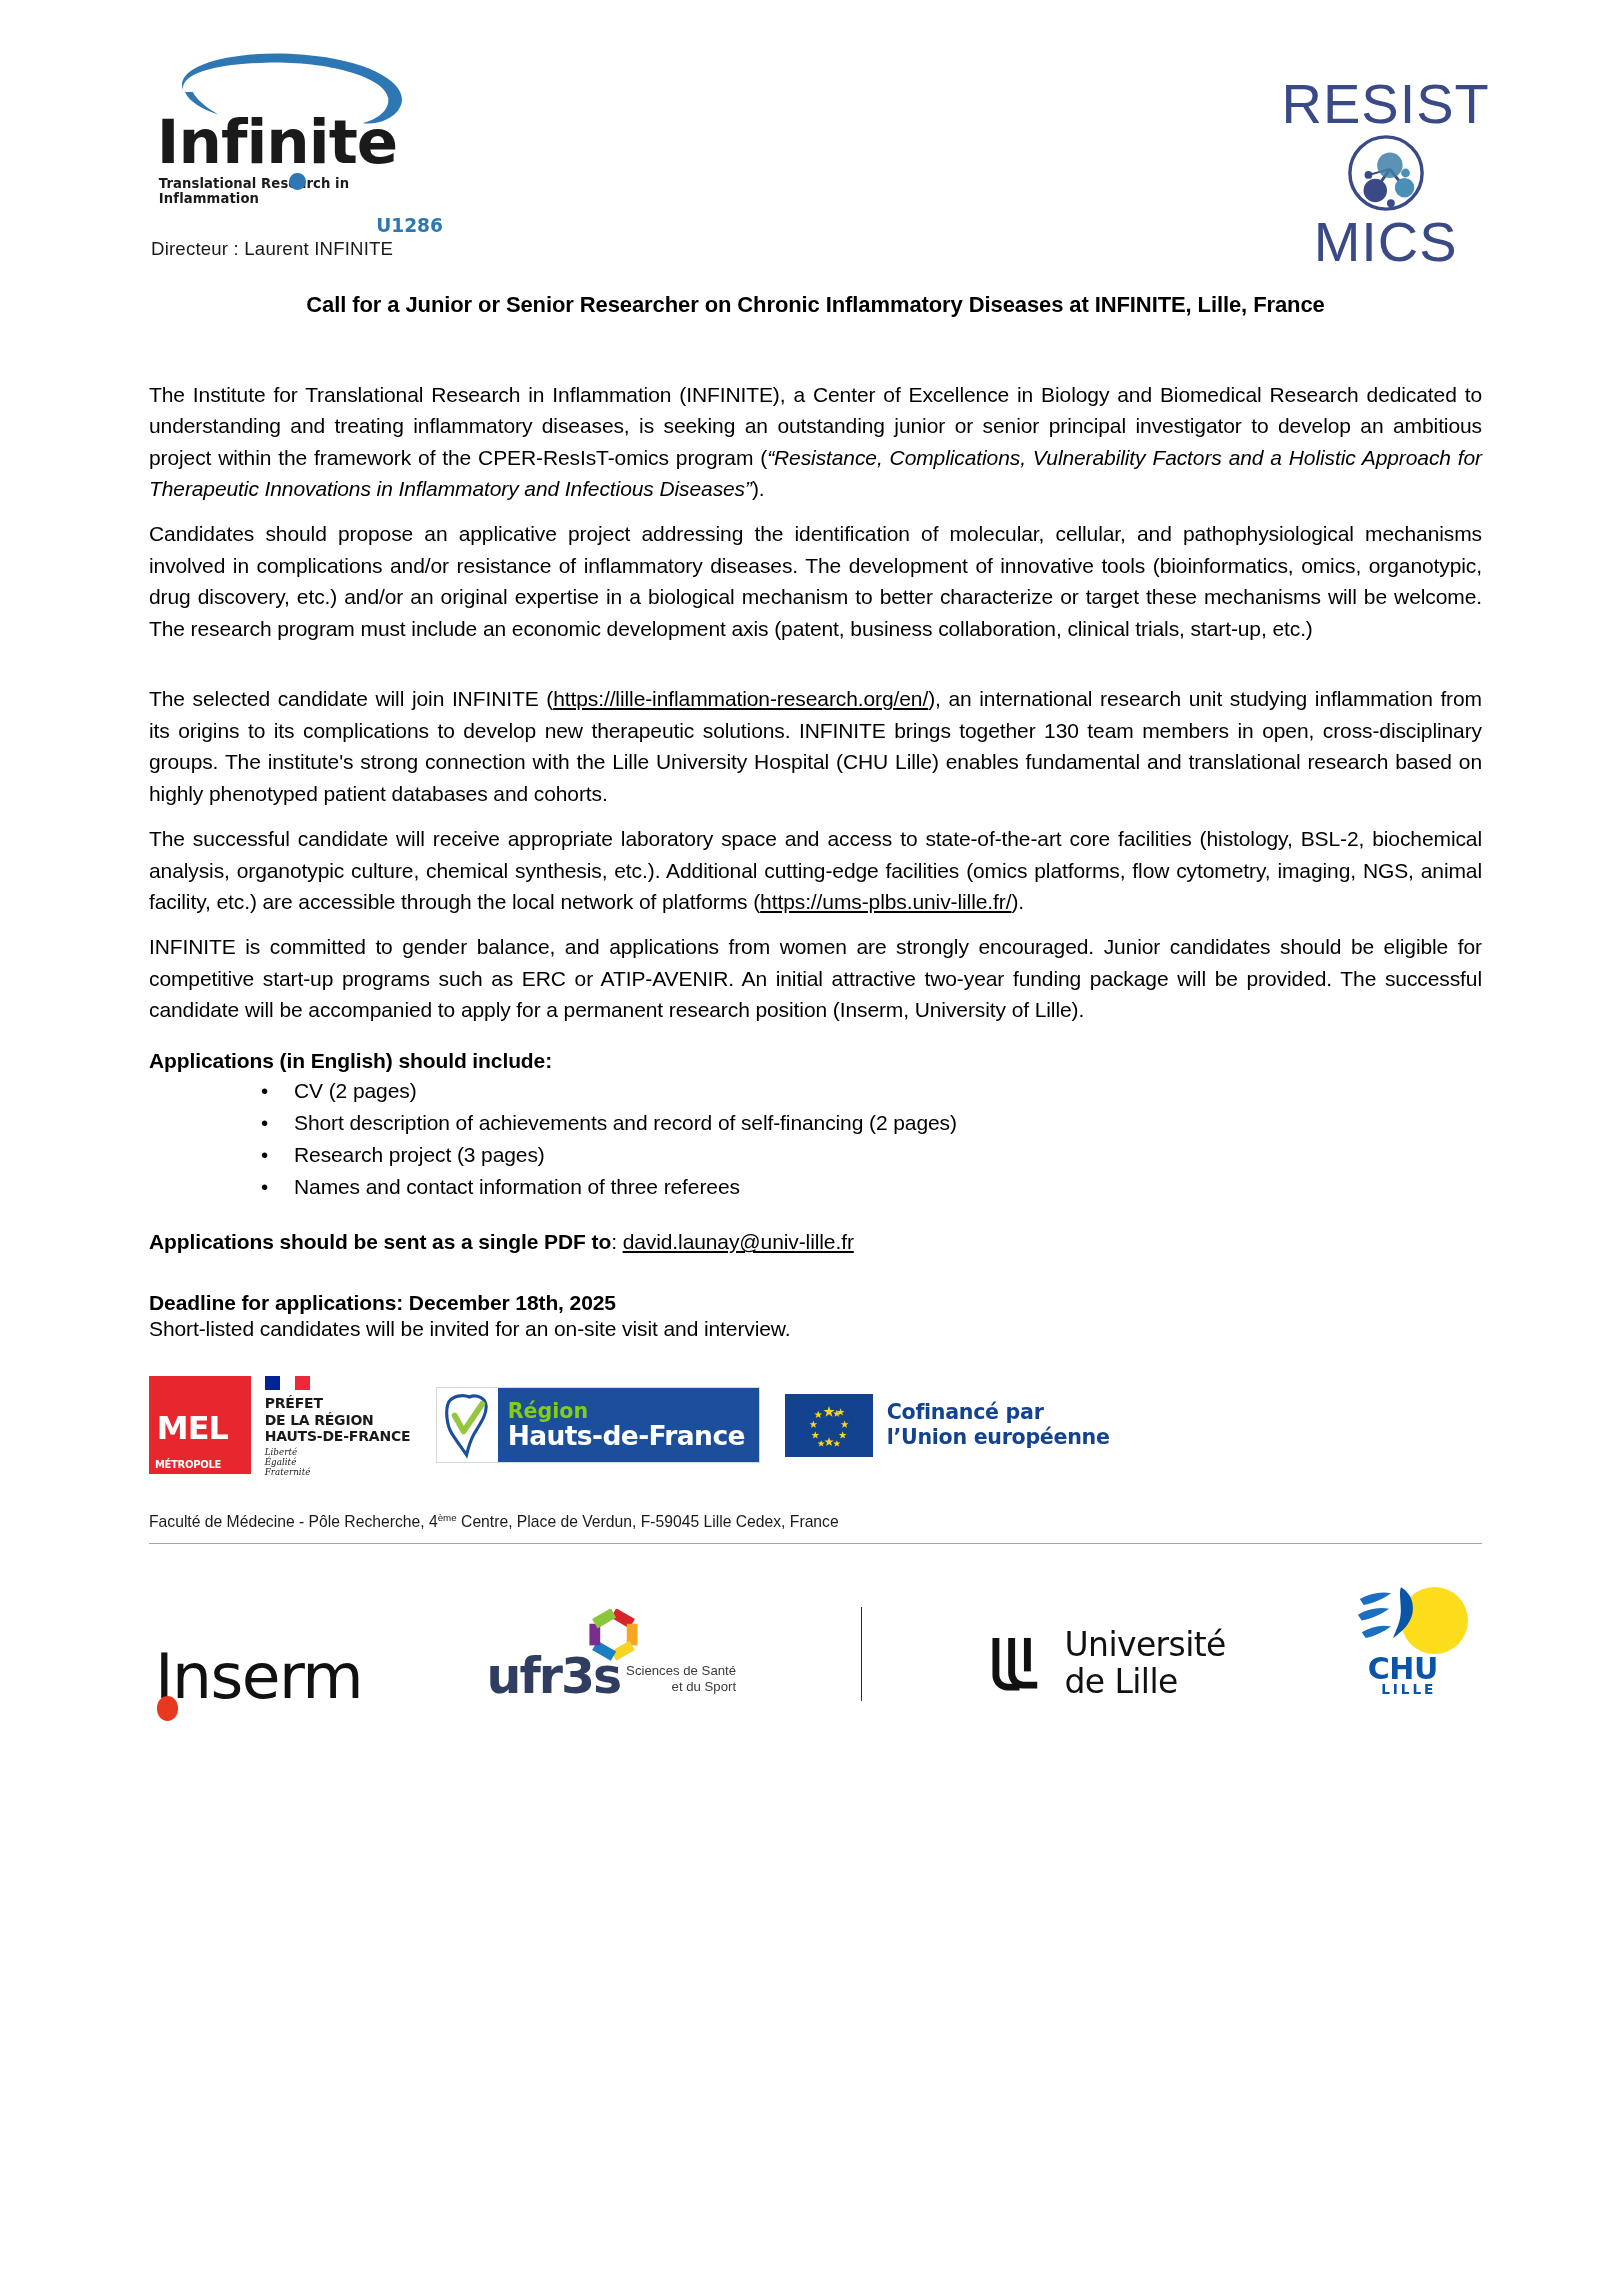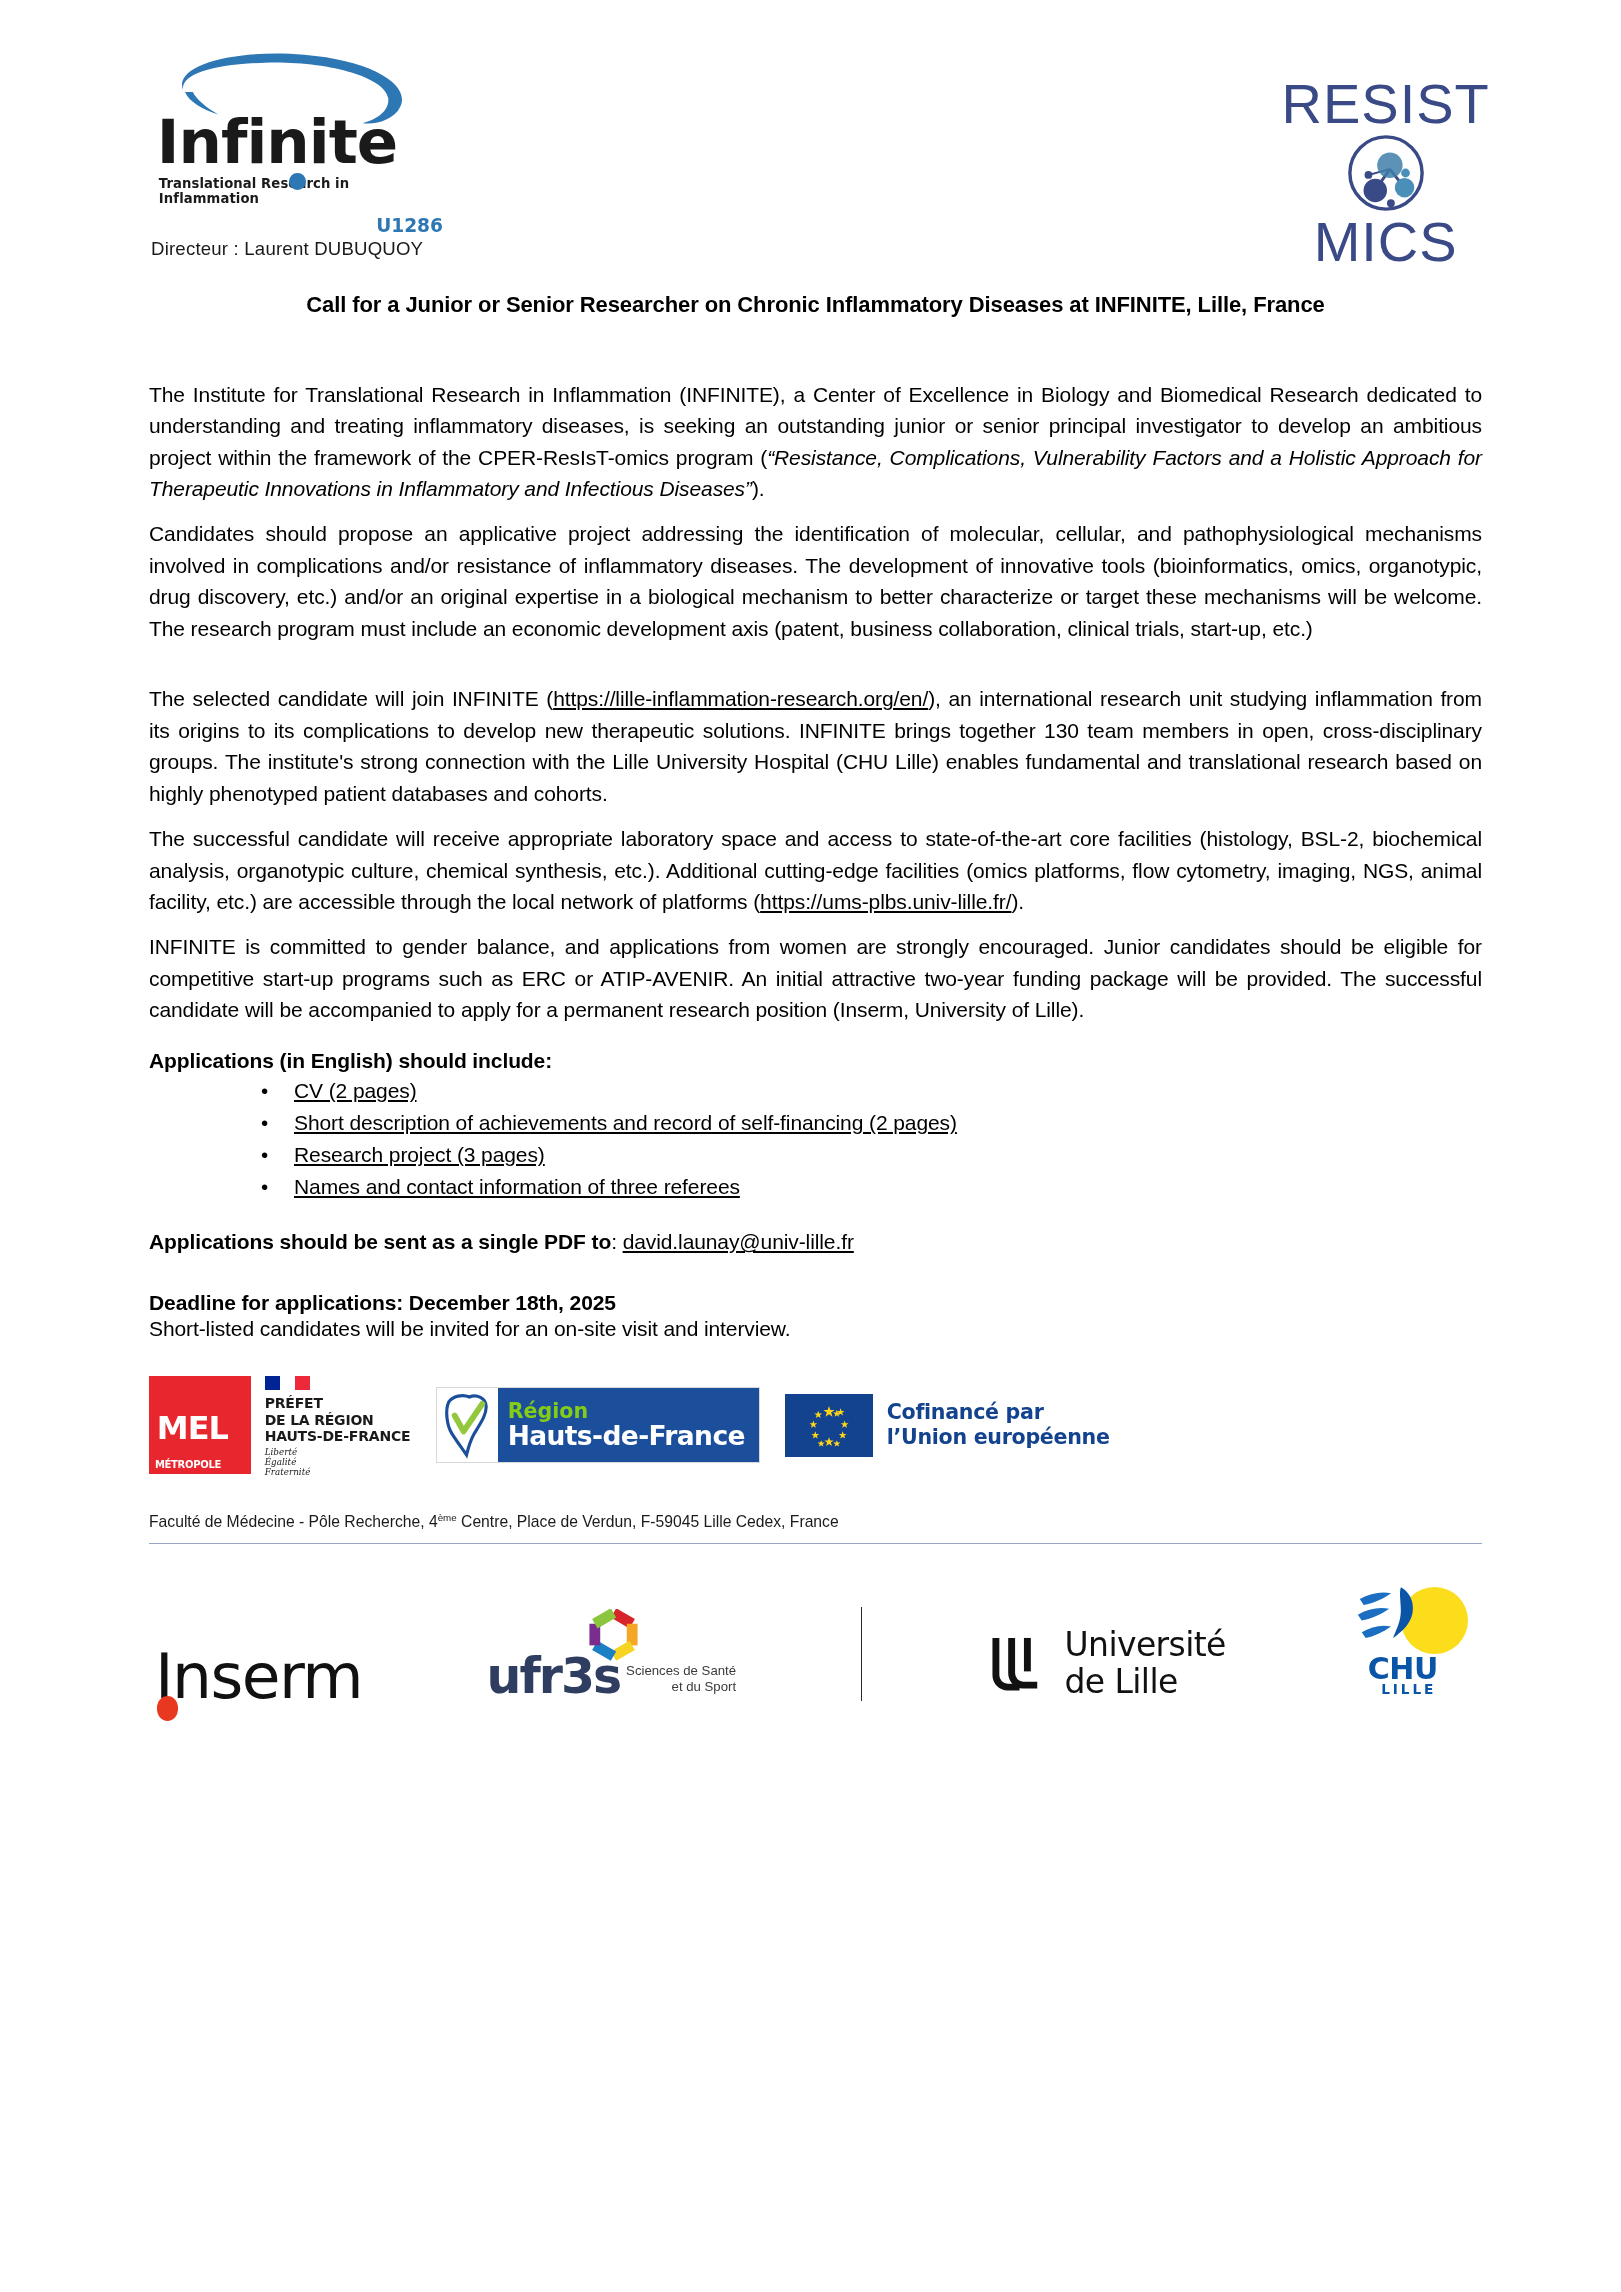--- a/index.html
+++ b/index.html
@@ -151,21 +151,20 @@
     font-family: "Liberation Sans", sans-serif;
     font-weight: bold;
     font-size: 21px;
     margin: 23.5px 0 2px 0;
     letter-spacing: -0.1px;
   }
   ul.bullets {
     margin: 2px 0 0 0;
     padding-left: 145px;
     list-style: none;
-    text-decoration: underline;
   }
   ul.bullets li {
     font-family: "Liberation Sans", sans-serif;
     font-size: 21px;
     line-height: 1.52;
     position: relative;
     letter-spacing: -0.1px;
   }
   ul.bullets li:before {
     content: "\2022";
@@ -476,21 +475,21 @@
             <path d="M16 44 C6 18 70 2 140 8 C212 14 250 40 238 62 C232 74 214 80 200 78 C216 74 228 64 226 52 C222 30 162 14 100 16 C44 18 14 28 16 44 Z" fill="#2e77b5"></path>
             <path d="M18 46 C22 56 36 64 52 69 C40 62 30 54 26 46 Z" fill="#2e77b5"></path>
           </svg>
         </div>
         <div style="position:relative;">
           <div class="infinite-word">Infinite</div>
           <div class="infinite-dot"></div>
         </div>
         <div class="infinite-tag">Translational Research in Inflammation</div>
         <div class="u-code">U1286</div>
-        <div class="director">Directeur : Laurent DUBUQUOY</div>
+        <div class="director">Directeur : Laurent INFINITE</div>
       </div>
 
       <div class="resist-logo">
         <span class="resist-text">RESIST</span>
         <span class="resist-mol">
           <svg width="82" height="82" viewBox="0 0 84 84">
             <circle cx="42" cy="42" r="37" fill="none" stroke="#3a4a86" stroke-width="3.5"></circle>
             <line x1="32" y1="58" x2="46" y2="38" stroke="#3a4a86" stroke-width="3"></line>
             <line x1="46" y1="38" x2="60" y2="56" stroke="#3a4a86" stroke-width="3"></line>
             <line x1="46" y1="38" x2="24" y2="44" stroke="#3a4a86" stroke-width="2"></line>

